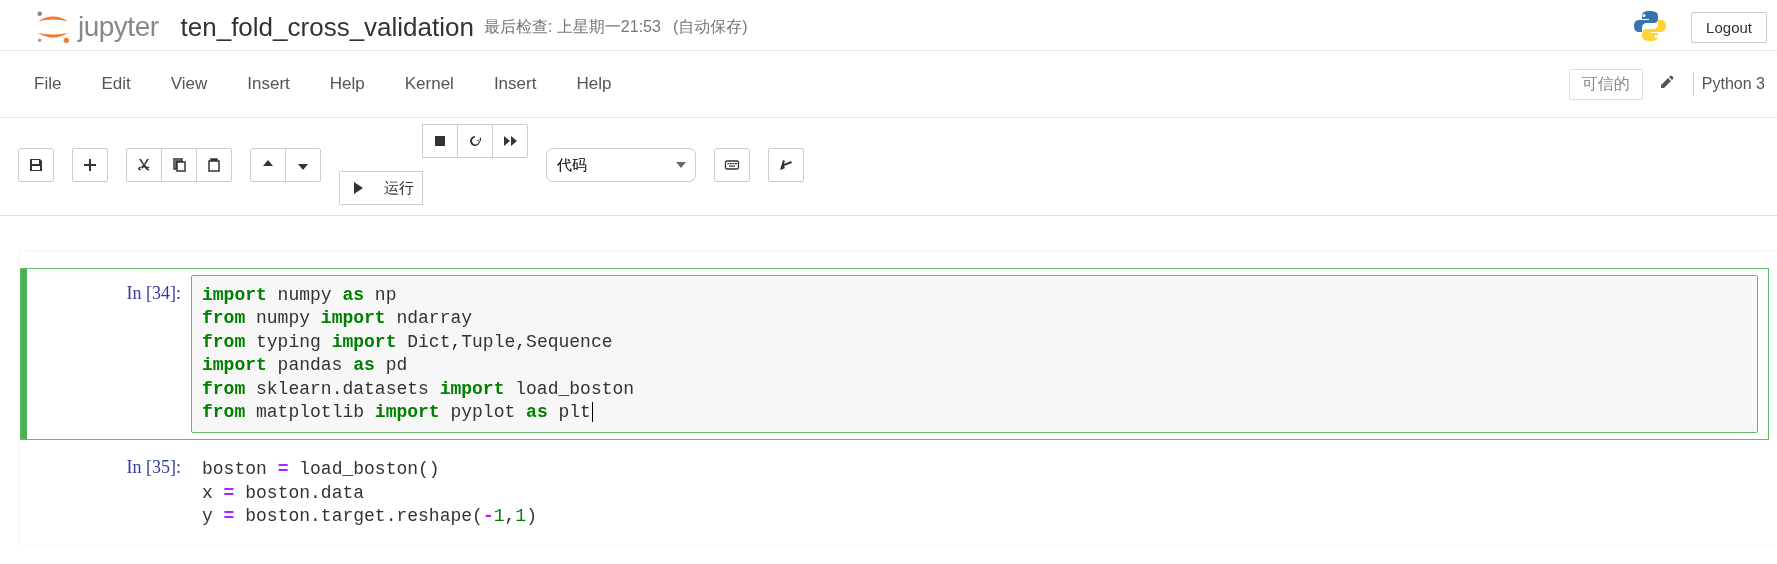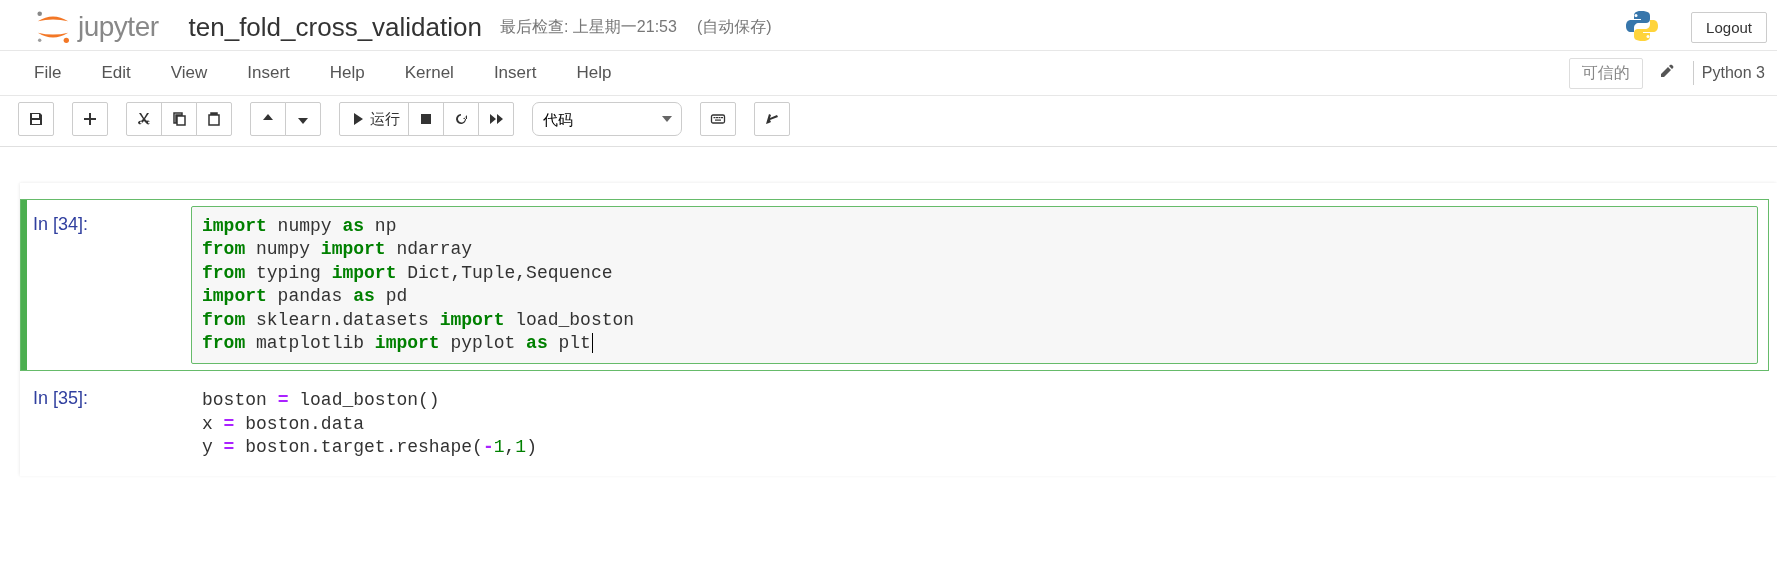--- a/index.html
+++ b/index.html
@@ -10,21 +10,21 @@
     background: #fff;
     width: 1777px;
     overflow: hidden;
   }
 
   
   .header {
     display: flex;
     align-items: center;
     padding: 8px 10px 4px 10px;
-    gap: 14px;
+    gap: 6px;
   }
   .logo-group { display: flex; align-items: center; gap: 6px; margin-left: 24px; }
   .logo-mark svg { width: 38px; height: 38px; display: block; }
   .logo-text {
     font-family: "Helvetica Neue", Helvetica, Arial, sans-serif;
     font-size: 28px;
     font-weight: 400;
     color: #888;
     letter-spacing: -0.5px;
   }
@@ -51,21 +51,21 @@
     border-radius: 2px;
     cursor: pointer;
     margin-right: 0;
   }
 
   
   .menubar-container {
     border-top: 1px solid #e7e7e7;
     border-bottom: 1px solid #e7e7e7;
     background: #fff;
-    padding: 0 6px;
+    padding: 11px 6px;
     display: flex;
     align-items: center;
   }
   .menubar {
     display: flex;
     gap: 0;
     padding: 4px 0 4px 8px;
   }
   .menubar .menu-item {
     padding: 8px 20px;
@@ -125,21 +125,21 @@
   }
   .btn-group {
     display: inline-flex;
   }
   .btn-group .tbtn {
     border-radius: 0;
     margin-left: -1px;
   }
   .btn-group .tbtn:first-child { border-top-left-radius: 2px; border-bottom-left-radius: 2px; margin-left: 0; }
   .btn-group .tbtn:last-child { border-top-right-radius: 2px; border-bottom-right-radius: 2px; }
-  .run-btn { padding: 0 10px; gap: 6px; }
+  .run-btn { padding: 0 10px; gap: 20px; margin-top: 47px; }
   .celltype {
     height: 34px;
     border: 1px solid #ccc;
     padding: 0 28px 0 10px;
     font-size: 15px;
     background: #fff;
     appearance: none;
     position: relative;
     min-width: 150px;
     border-radius: 7px;
@@ -180,22 +180,23 @@
   .cell.selected::before {
     content: "";
     position: absolute;
     left: 0; top: 0; bottom: 0;
     width: 6px;
     background: #4caf50;
   }
   .prompt {
     width: 170px;
     min-width: 170px;
-    padding: 8px 10px 0 12px;
-    font-family: Liberation Sans, sans-serif;
+    text-align: right;
+    padding: 8px 10px 0 6px;
+    font-family: Liberation Serif, serif;
     font-size: 18px;
     color: #303f9f;
   }
   .input-area {
     flex: 1;
     background: #f7f7f7;
     border: 1px solid #cfcfcf;
     border-radius: 2px;
     padding: 8px 10px;
     margin-right: 10px;

